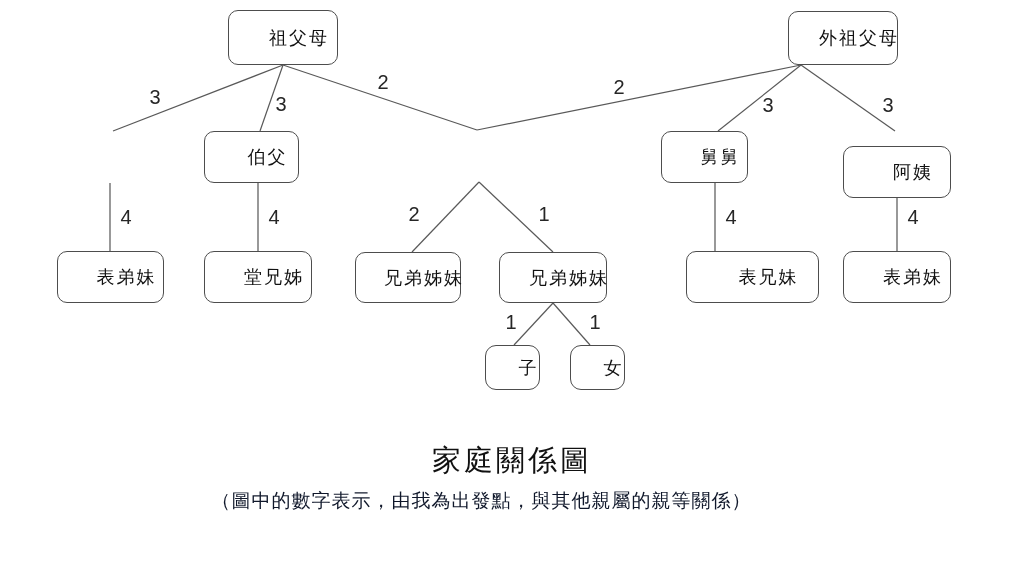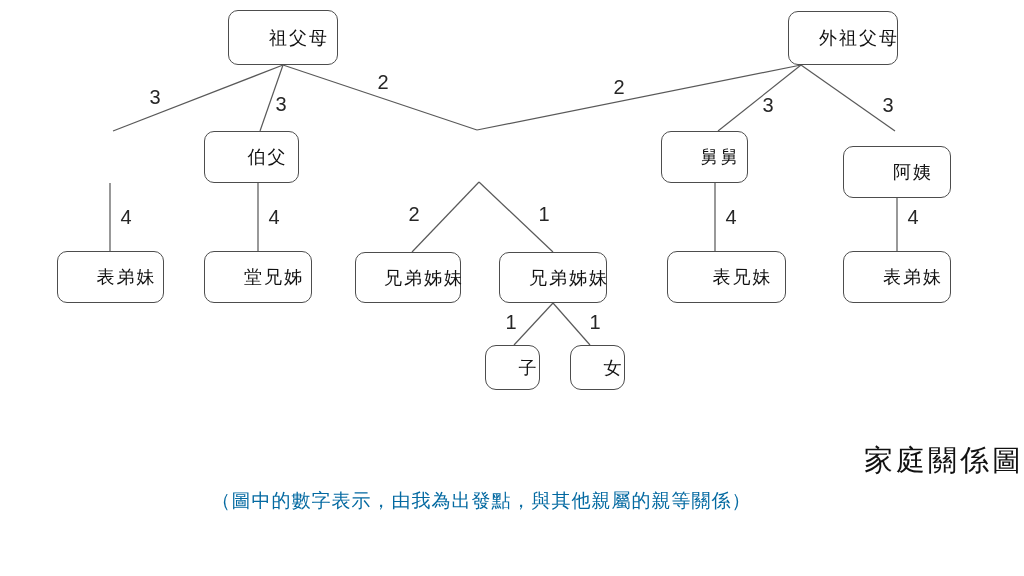--- a/index.html
+++ b/index.html
@@ -40,34 +40,34 @@
     font-family: "Liberation Sans", sans-serif;
     font-size: 20px;
     color: #262626;
     line-height: 1;
   }
   .title {
     position: absolute;
     left: 0;
     width: 1024px;
     top: 441px;
-    text-align: right;
+    text-align: center;
     font-size: 29px;
     letter-spacing: 3px;
     color: #111111;
   }
   .subtitle {
     position: absolute;
     left: 0;
     width: 963px;
     top: 488px;
     text-align: center;
     font-size: 19px;
     letter-spacing: 1px;
-    color: #0369a1;
+    color: #0f172a;
   }
 </style>
 </head>
 <body>
 
 <div class="page">
 
   <svg class="edges" viewBox="0 0 1024 576" xmlns="http://www.w3.org/2000/svg">
     <line class="edge-line" x1="283" y1="65" x2="113" y2="131"></line>
     <line class="edge-line" x1="283" y1="65" x2="260" y2="131"></line>
@@ -89,21 +89,21 @@
   <div class="node" style="left:788px;top:11px;width:110px;height:54px">外祖父母</div>
 
   <div class="node" style="left:204px;top:131px;width:95px;height:52px">伯父</div>
   <div class="node" style="left:661px;top:131px;width:87px;height:52px">舅舅</div>
   <div class="node" style="left:843px;top:146px;width:108px;height:52px">阿姨</div>
 
   <div class="node" style="left:57px;top:251px;width:107px;height:52px">表弟妹</div>
   <div class="node" style="left:204px;top:251px;width:108px;height:52px">堂兄姊</div>
   <div class="node" style="left:355px;top:252px;width:106px;height:51px">兄弟姊妹</div>
   <div class="node" style="left:499px;top:252px;width:108px;height:51px">兄弟姊妹</div>
-  <div class="node" style="left:667px;top:251px;width:119px;height:52px">表兄妹</div>
+  <div class="node" style="left:686px;top:251px;width:133px;height:52px">表兄妹</div>
   <div class="node" style="left:843px;top:251px;width:108px;height:52px">表弟妹</div>
 
   <div class="node small" style="left:485px;top:345px;width:55px;height:45px">子</div>
   <div class="node small" style="left:570px;top:345px;width:55px;height:45px">女</div>
 
   <span class="edge-label" style="left:155px;top:97px">3</span>
   <span class="edge-label" style="left:281px;top:104px">3</span>
   <span class="edge-label" style="left:383px;top:82px">2</span>
   <span class="edge-label" style="left:619px;top:87px">2</span>
   <span class="edge-label" style="left:768px;top:105px">3</span>

